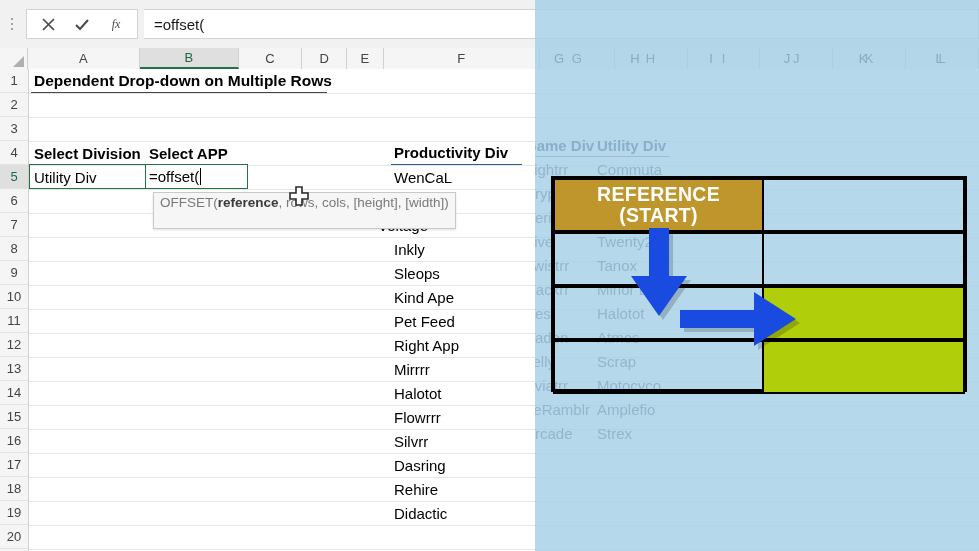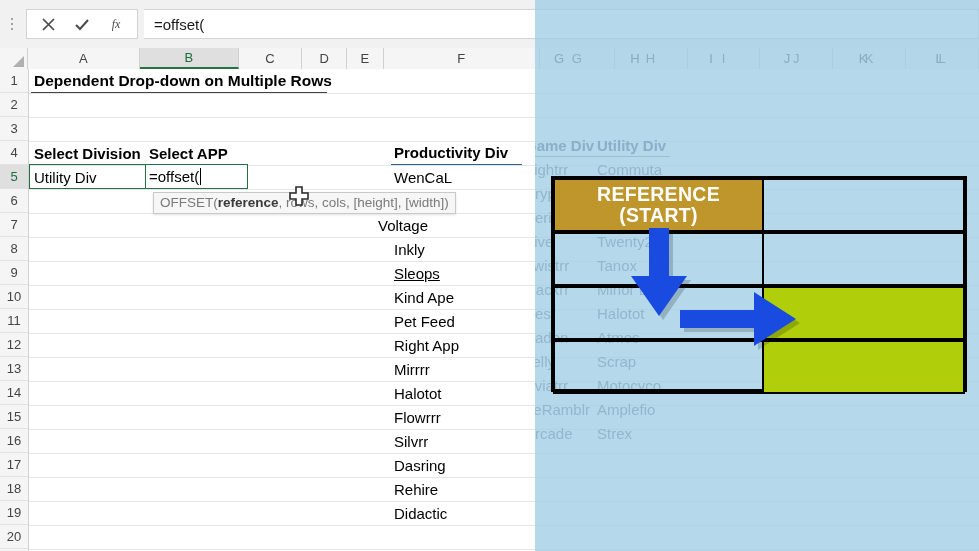--- a/index.html
+++ b/index.html
@@ -178,21 +178,21 @@
     z-index: 4;
   }
 
   
   .tooltip {
     position: absolute;
     background: #f6f6f6;
     border: 1px solid #c9c9c9;
     font-size: 13.5px;
     color: #7a7a7a;
-    padding: 2px 6px 3px 6px;
+    padding: 2px 6px 18px 6px;
     white-space: nowrap;
     z-index: 9;
     box-shadow: 0 1px 2px rgba(0,0,0,.12);
   }
   .tooltip b { color: #3a3a3a; font-weight: bold; }
 
   
   .xl-cursor {
     position: absolute;
     z-index: 12;
@@ -382,21 +382,21 @@
 
       <div class="cell" style="left:2px; top:96px;">Utility Div</div>
 
       <div class="cell" style="left:390px; top:120px;">d</div>
 
       <div class="cell bold underline-hdr" style="left:362px; top:72px; width:131px;">Productivity Div</div>
       <div id="prodlist">
           <div class="cell" style="left: 362px; top: 96px;">WenCaL</div>
           <div class="cell" style="left: 346px; top: 144px;">Voltage</div>
           <div class="cell" style="left: 362px; top: 168px;">Inkly</div>
-          <div class="cell" style="left: 362px; top: 192px; text-decoration: underline;">Sleops</div>
+          <div class="cell" style="left: 362px; top: 192px;">Sleops</div>
           <div class="cell" style="left: 362px; top: 216px;">Kind Ape</div>
           <div class="cell" style="left: 362px; top: 240px;">Pet Feed</div>
           <div class="cell" style="left: 362px; top: 264px;">Right App</div>
           <div class="cell" style="left: 362px; top: 288px;">Mirrrr</div>
           <div class="cell" style="left: 362px; top: 312px;">Halotot</div>
           <div class="cell" style="left: 362px; top: 336px;">Flowrrr</div>
           <div class="cell" style="left: 362px; top: 360px;">Silvrr</div>
           <div class="cell" style="left: 362px; top: 384px;">Dasring</div>
           <div class="cell" style="left: 362px; top: 408px;">Rehire</div>
           <div class="cell" style="left: 362px; top: 432px;">Didactic</div>

